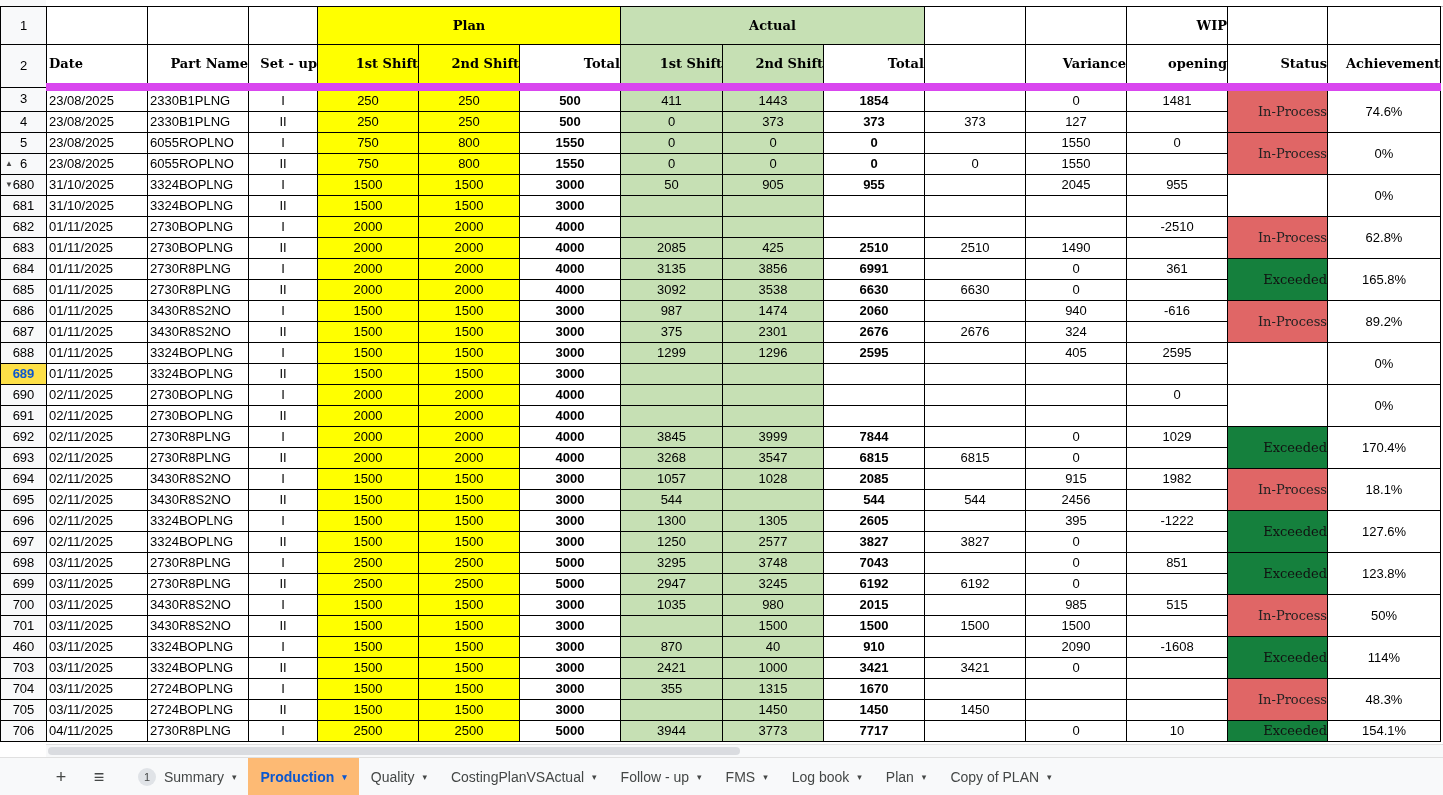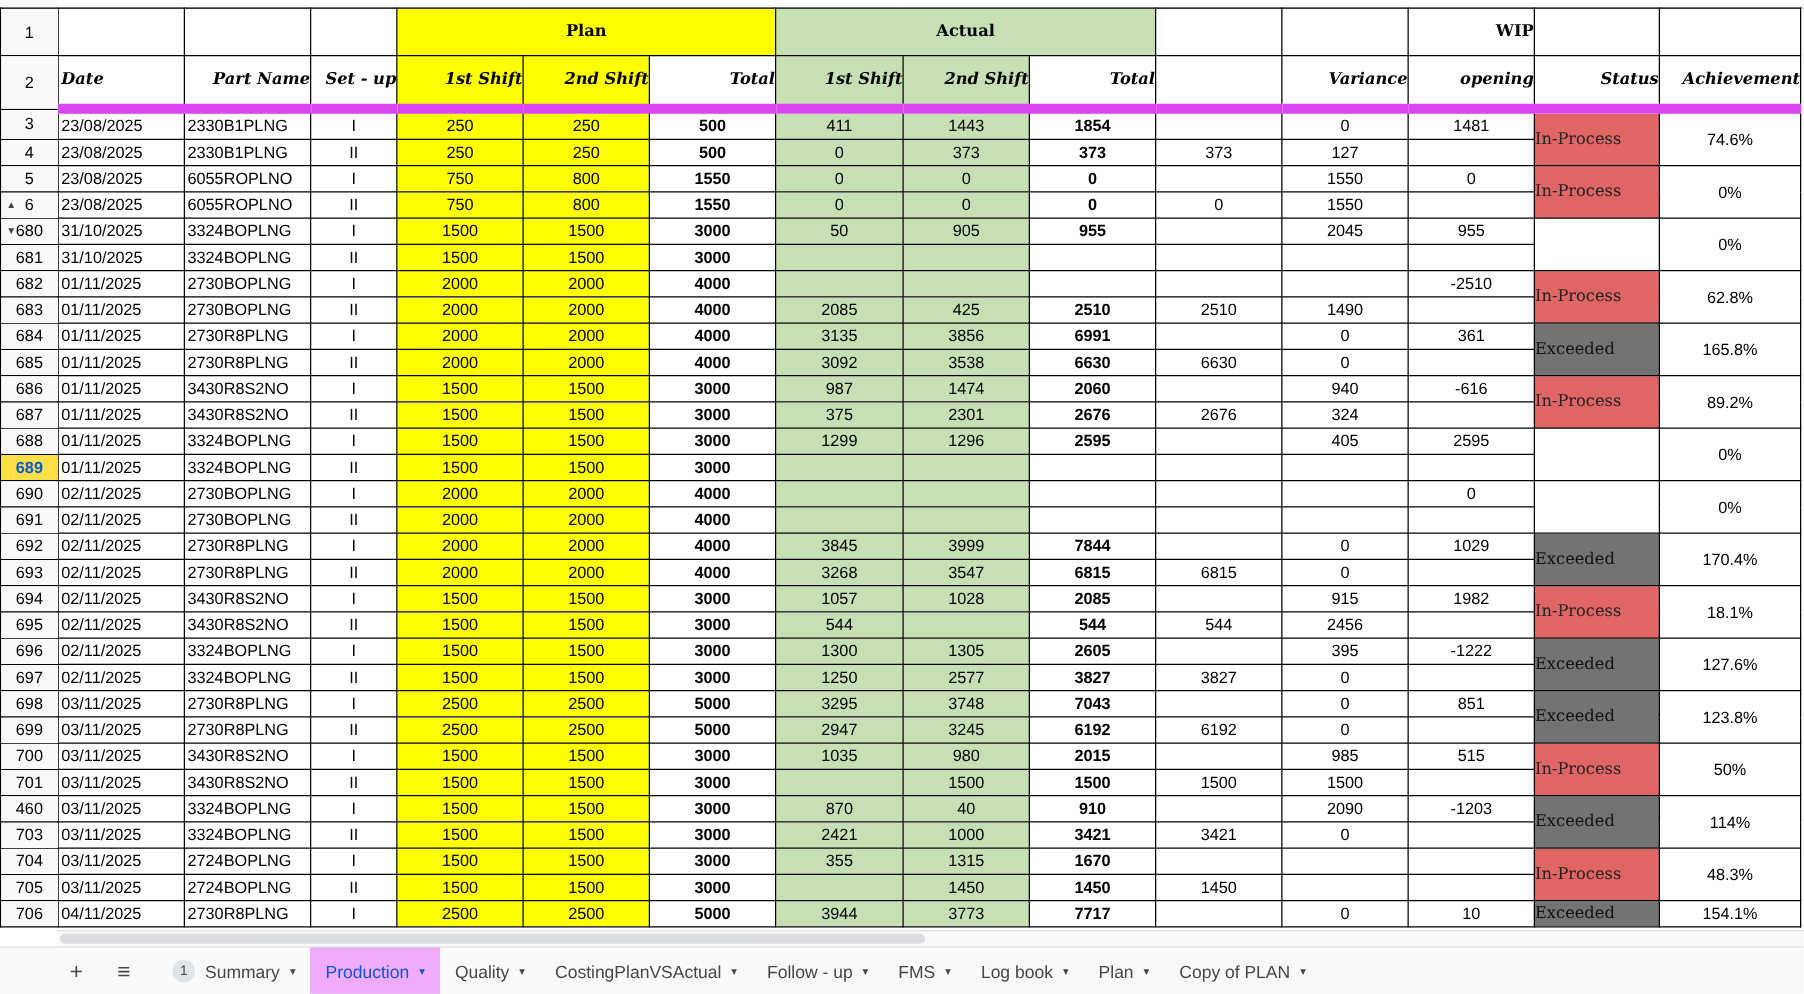--- a/index.html
+++ b/index.html
@@ -6,41 +6,41 @@
   body { width: 1443px; height: 795px; overflow: hidden; background: #ffffff; position: relative; font-family: "Liberation Sans", sans-serif; }
   .topstrip { position: absolute; left: 0; top: 0; width: 1443px; height: 6px; background: #fff; border-bottom: 1px solid #c0c0c0; }
   .corner { position: absolute; left: 0; top: 0; width: 46px; height: 6px; background: #f8f9fa; }
   table.grid { position: absolute; left: 0; top: 6px; border-collapse: collapse; table-layout: fixed; }
   table.grid td { padding: 0; overflow: hidden; white-space: nowrap; font-size: 13px; color: #000; border: 1px solid #000; height: 20px; line-height: 20px; }
   td.rh { background: #f8f9fa; color: #5f6368; font-size: 11px; text-align: center; border: none; border-right: 1px solid #c0c0c0; border-bottom: 1px solid #e2e2e2; position: relative; }
   td.rh.sel { background: #fde047; color: #0b57d0; font-weight: bold; }
   td.rh .arrow { position: absolute; left: 4px; font-size: 8px; color: #444; }
   tr.hdr1 td { height: 37px; }
   tr.hdr2 td { height: 38px; }
-  tr.hdr2 td.cellh { border-bottom: 8px solid #d946ef; font-style: italic; }
+  tr.hdr2 td.cellh { border-bottom: 8px solid #d946ef; }
   .serif { font-family: "DejaVu Serif", "Liberation Serif", serif; font-weight: bold; }
   .big { font-size: 22px; text-align: center; }
   .hd { font-size: 15px; text-align: right; }
   .hdl { font-size: 15px; text-align: left; padding-left: 2px !important; }
   .yel { background: #ffff00; }
   .grn { background: #c6e0b4; }
   .c { text-align: center; }
   .l { text-align: left; padding-left: 2px !important; }
   .b { font-weight: bold; }
-  .st { text-align: left; font-family: "DejaVu Serif", serif; font-size: 12px; vertical-align: middle; }
+  .st { text-align: right; font-family: "DejaVu Serif", serif; font-size: 12px; vertical-align: middle; }
   .st.red { background: #e06666; color: #222; }
-  .st.green { background: #737373; color: #111; }
+  .st.green { background: #15803d; color: #111; }
   .ach { text-align: center; vertical-align: middle; }
   .scrollbar { position: absolute; left: 46px; top: 744px; width: 1397px; height: 12px; background: #f8f9fa; border-top: 1px solid #e0e0e0; }
   .scrollbar .thumb { position: absolute; left: 2px; top: 2px; width: 692px; height: 8px; background: #dadce0; border-radius: 4px; }
   .tabbar { position: absolute; left: 0; top: 757px; width: 1443px; height: 38px; background: #f8f9fa; border-top: 1px solid #e0e0e0; display: flex; align-items: center; font-size: 14px; color: #444746; }
   .tabbar .ic { width: 38px; text-align: center; font-size: 18px; color: #444746; }
   .tabbar .ic.add { margin-left: 42px; width: 38px; }
   .tab { display: flex; align-items: center; height: 38px; padding: 0 12px; gap: 8px; }
-  .tab.active { background: #f0abfc; color: #0b57d0; font-weight: normal; }
+  .tab.active { background: #fdba74; color: #0b57d0; font-weight: bold; }
   .tab .caret { font-size: 9px; }
   .tab .badge { display: inline-block; background: #e0e3e7; border-radius: 9px; width: 18px; height: 18px; line-height: 18px; text-align: center; font-size: 11px; }
 </style>
 </head>
 <body>
 
 <div class="topstrip"></div>
 <div class="corner"></div>
 
 <table class="grid">
@@ -514,21 +514,21 @@
         <td class="l">3324BOPLNG</td>
         <td class="c">I</td>
         <td class="c yel">1500</td>
         <td class="c yel">1500</td>
         <td class="c b">3000</td>
         <td class="c grn">870</td>
         <td class="c grn">40</td>
         <td class="c b">910</td>
         <td class="c"></td>
         <td class="c">2090</td>
-        <td class="c">-1203</td>
+        <td class="c">-1608</td>
         <td class="st green" rowspan="2">Exceeded</td>
         <td class="ach" rowspan="2">114%</td>
       </tr>
       <tr>
         <td class="rh"><span>703</span></td>
         <td class="l">03/11/2025</td>
         <td class="l">3324BOPLNG</td>
         <td class="c">II</td>
         <td class="c yel">1500</td>
         <td class="c yel">1500</td>

